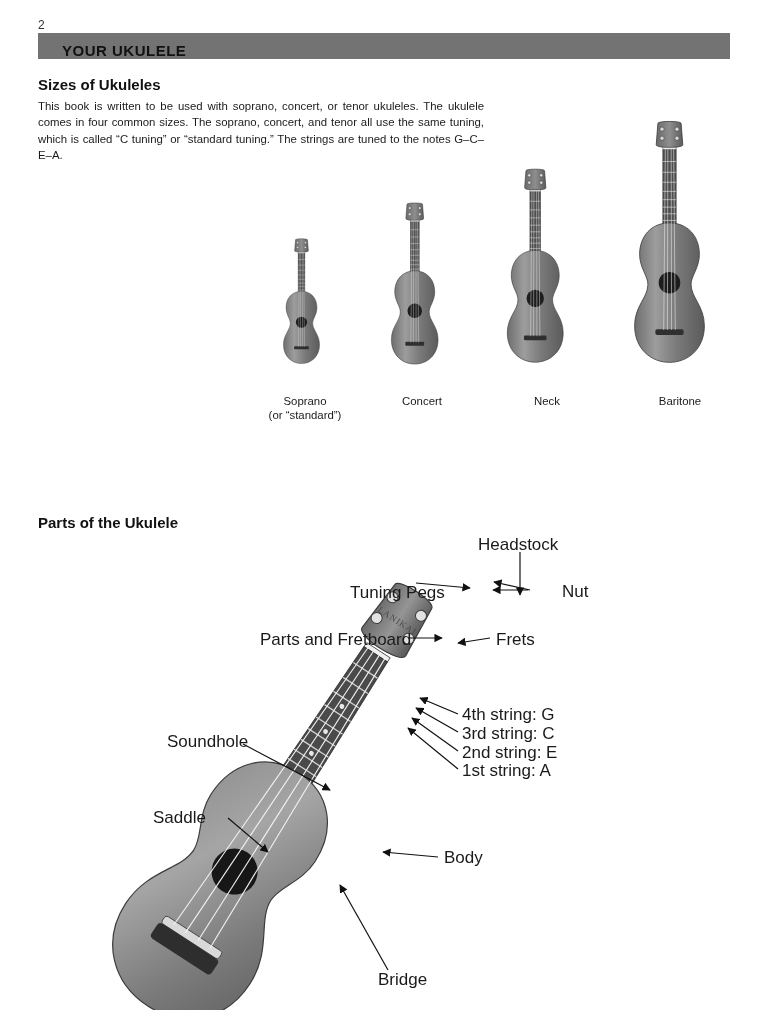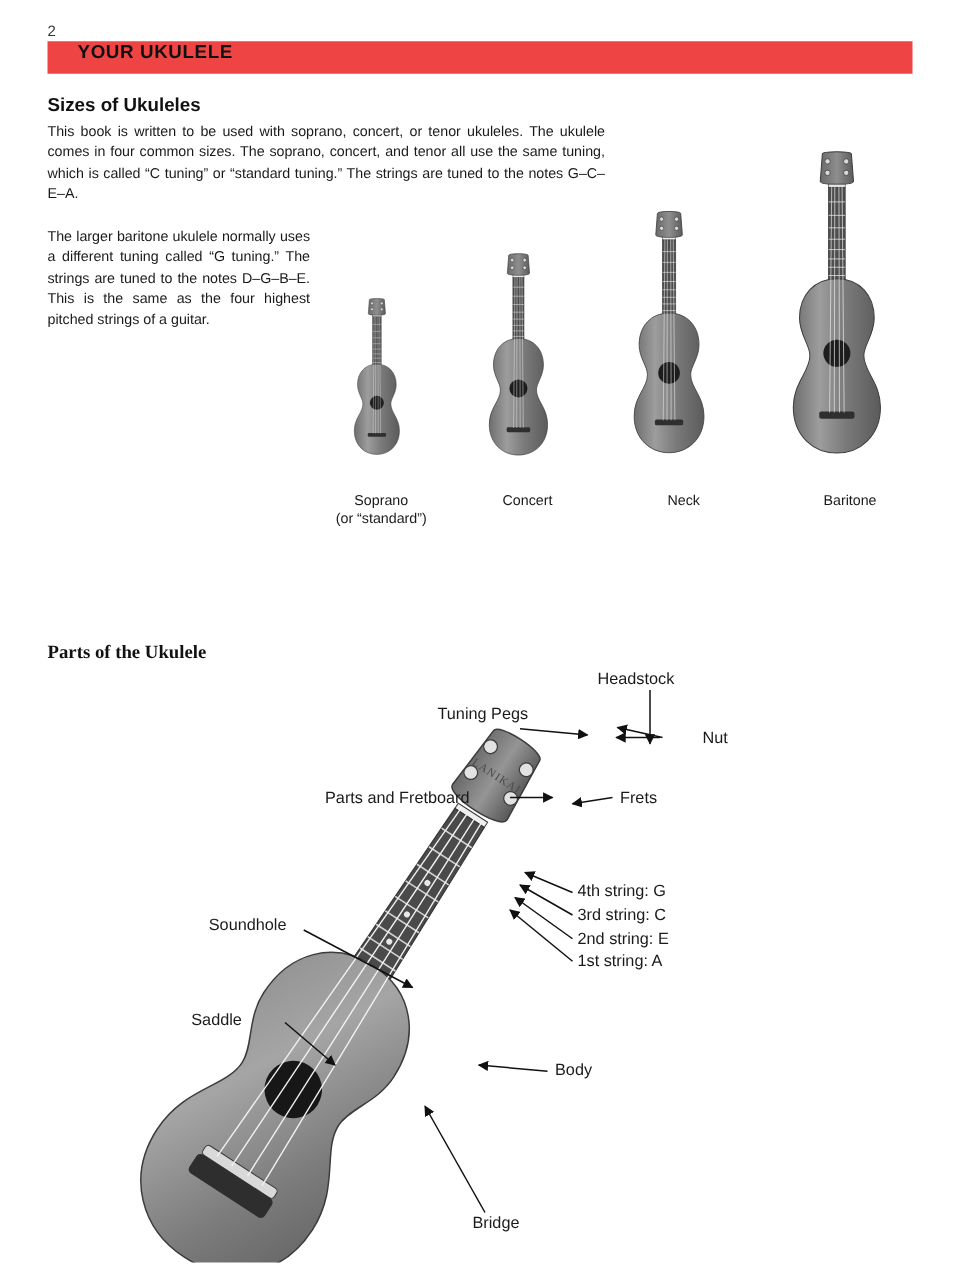--- a/index.html
+++ b/index.html
@@ -26,39 +26,39 @@
     top: 18px;
     font-size: 12px;
     color: #333;
   }
   .chapter-banner {
     position: absolute;
     left: 38px;
     top: 33px;
     width: 692px;
     height: 26px;
-    background: #ef4444;
+    background: #737373;
     display: flex;
-    align-items: flex-start;
+    align-items: flex-end;
   }
   .chapter-banner .title {
     margin-left: 24px;
     font-size: 15px;
     font-weight: bold;
     letter-spacing: 0.5px;
     color: #111;
   }
   .section-heading {
     position: absolute;
     font-size: 15px;
     font-weight: bold;
     color: #111;
   }
   #sizes-heading { left: 38px; top: 76px; }
-  #parts-heading { left: 38px; top: 514px; font-family: Liberation Serif, serif; }
+  #parts-heading { left: 38px; top: 514px; }
 
   .body-text {
     position: absolute;
     font-size: 11.4px;
     line-height: 16.4px;
     color: #1a1a1a;
     text-align: justify;
   }
   #para1 { left: 38px; top: 98px; width: 446px; }
   #para2 { left: 38px; top: 182px; width: 210px; }
@@ -80,40 +80,39 @@
   
   .diagram {
     position: absolute;
     left: 38px;
     top: 540px;
     width: 692px;
     height: 470px;
   }
   .label {
     position: absolute;
-    font-size: 13px;
+    font-size: 17px;
     color: #1a1a1a;
     white-space: nowrap;
   }
 </style>
 </head>
 <body>
 
 <div class="page">
 
   <div class="page-number">2</div>
 
   <div class="chapter-banner">
     <div class="title">YOUR UKULELE</div>
   </div>
 
   <div class="section-heading" id="sizes-heading">Sizes of Ukuleles</div>
 
   <div class="body-text" id="para1">This book is written to be used with soprano, concert, or tenor ukuleles. The ukulele comes in four common sizes. The soprano, concert, and tenor all use the same tuning, which is called “C tuning” or “standard tuning.” The strings are tuned to the notes G–C–E–A.</div>
-  <div class="body-text" id="para2">The larger baritone ukulele normally uses a different tuning called “G tuning.” The strings are tuned to the notes D–G–B–E. This is the same as the four highest pitched strings of a guitar.</div>
 
   <svg class="uke-figure" style="left:250px; top:70px;" width="500" height="300" viewBox="0 0 500 300">
     <defs>
       <linearGradient id="bodyGrad" x1="0" y1="0" x2="1" y2="0">
         <stop offset="0%" stop-color="#6e6e6e"></stop>
         <stop offset="30%" stop-color="#9d9d9d"></stop>
         <stop offset="60%" stop-color="#7a7a7a"></stop>
         <stop offset="100%" stop-color="#5b5b5b"></stop>
       </linearGradient>
       <linearGradient id="neckGrad" x1="0" y1="0" x2="1" y2="0">
@@ -302,21 +301,21 @@
 
         <line x1="350" y1="430" x2="302" y2="345" marker-end="url(#arrow)"></line>
       </g>
 
       <g stroke="#111" stroke-width="1.2" fill="none">
         <line x1="492" y1="50" x2="456" y2="42" marker-end="url(#arrow)"></line>
       </g>
     </svg>
 
     <div class="label" style="left:440px; top:-5px;">Headstock</div>
-    <div class="label" style="left:312px; top:23px;">Tuning Pegs</div>
+    <div class="label" style="left:312px; top:43px;">Tuning Pegs</div>
     <div class="label" style="left:496px; top:42px;margin-left:28px;">Nut</div>
     <div class="label" style="left:222px; top:90px;">Parts and Fretboard</div>
     <div class="label" style="left:458px; top:90px;">Frets</div>
     <div class="label" style="left:424px; top:165px;text-align:right;">4th string: G</div>
     <div class="label" style="left:424px; top:184px;">3rd string: C</div>
     <div class="label" style="left:424px; top:203px;">2nd string: E</div>
     <div class="label" style="left:424px; top:221px;">1st string: A</div>
     <div class="label" style="left:129px; top:192px;">Soundhole</div>
     <div class="label" style="left:115px; top:268px;">Saddle</div>
     <div class="label" style="left:406px; top:308px;">Body</div>

